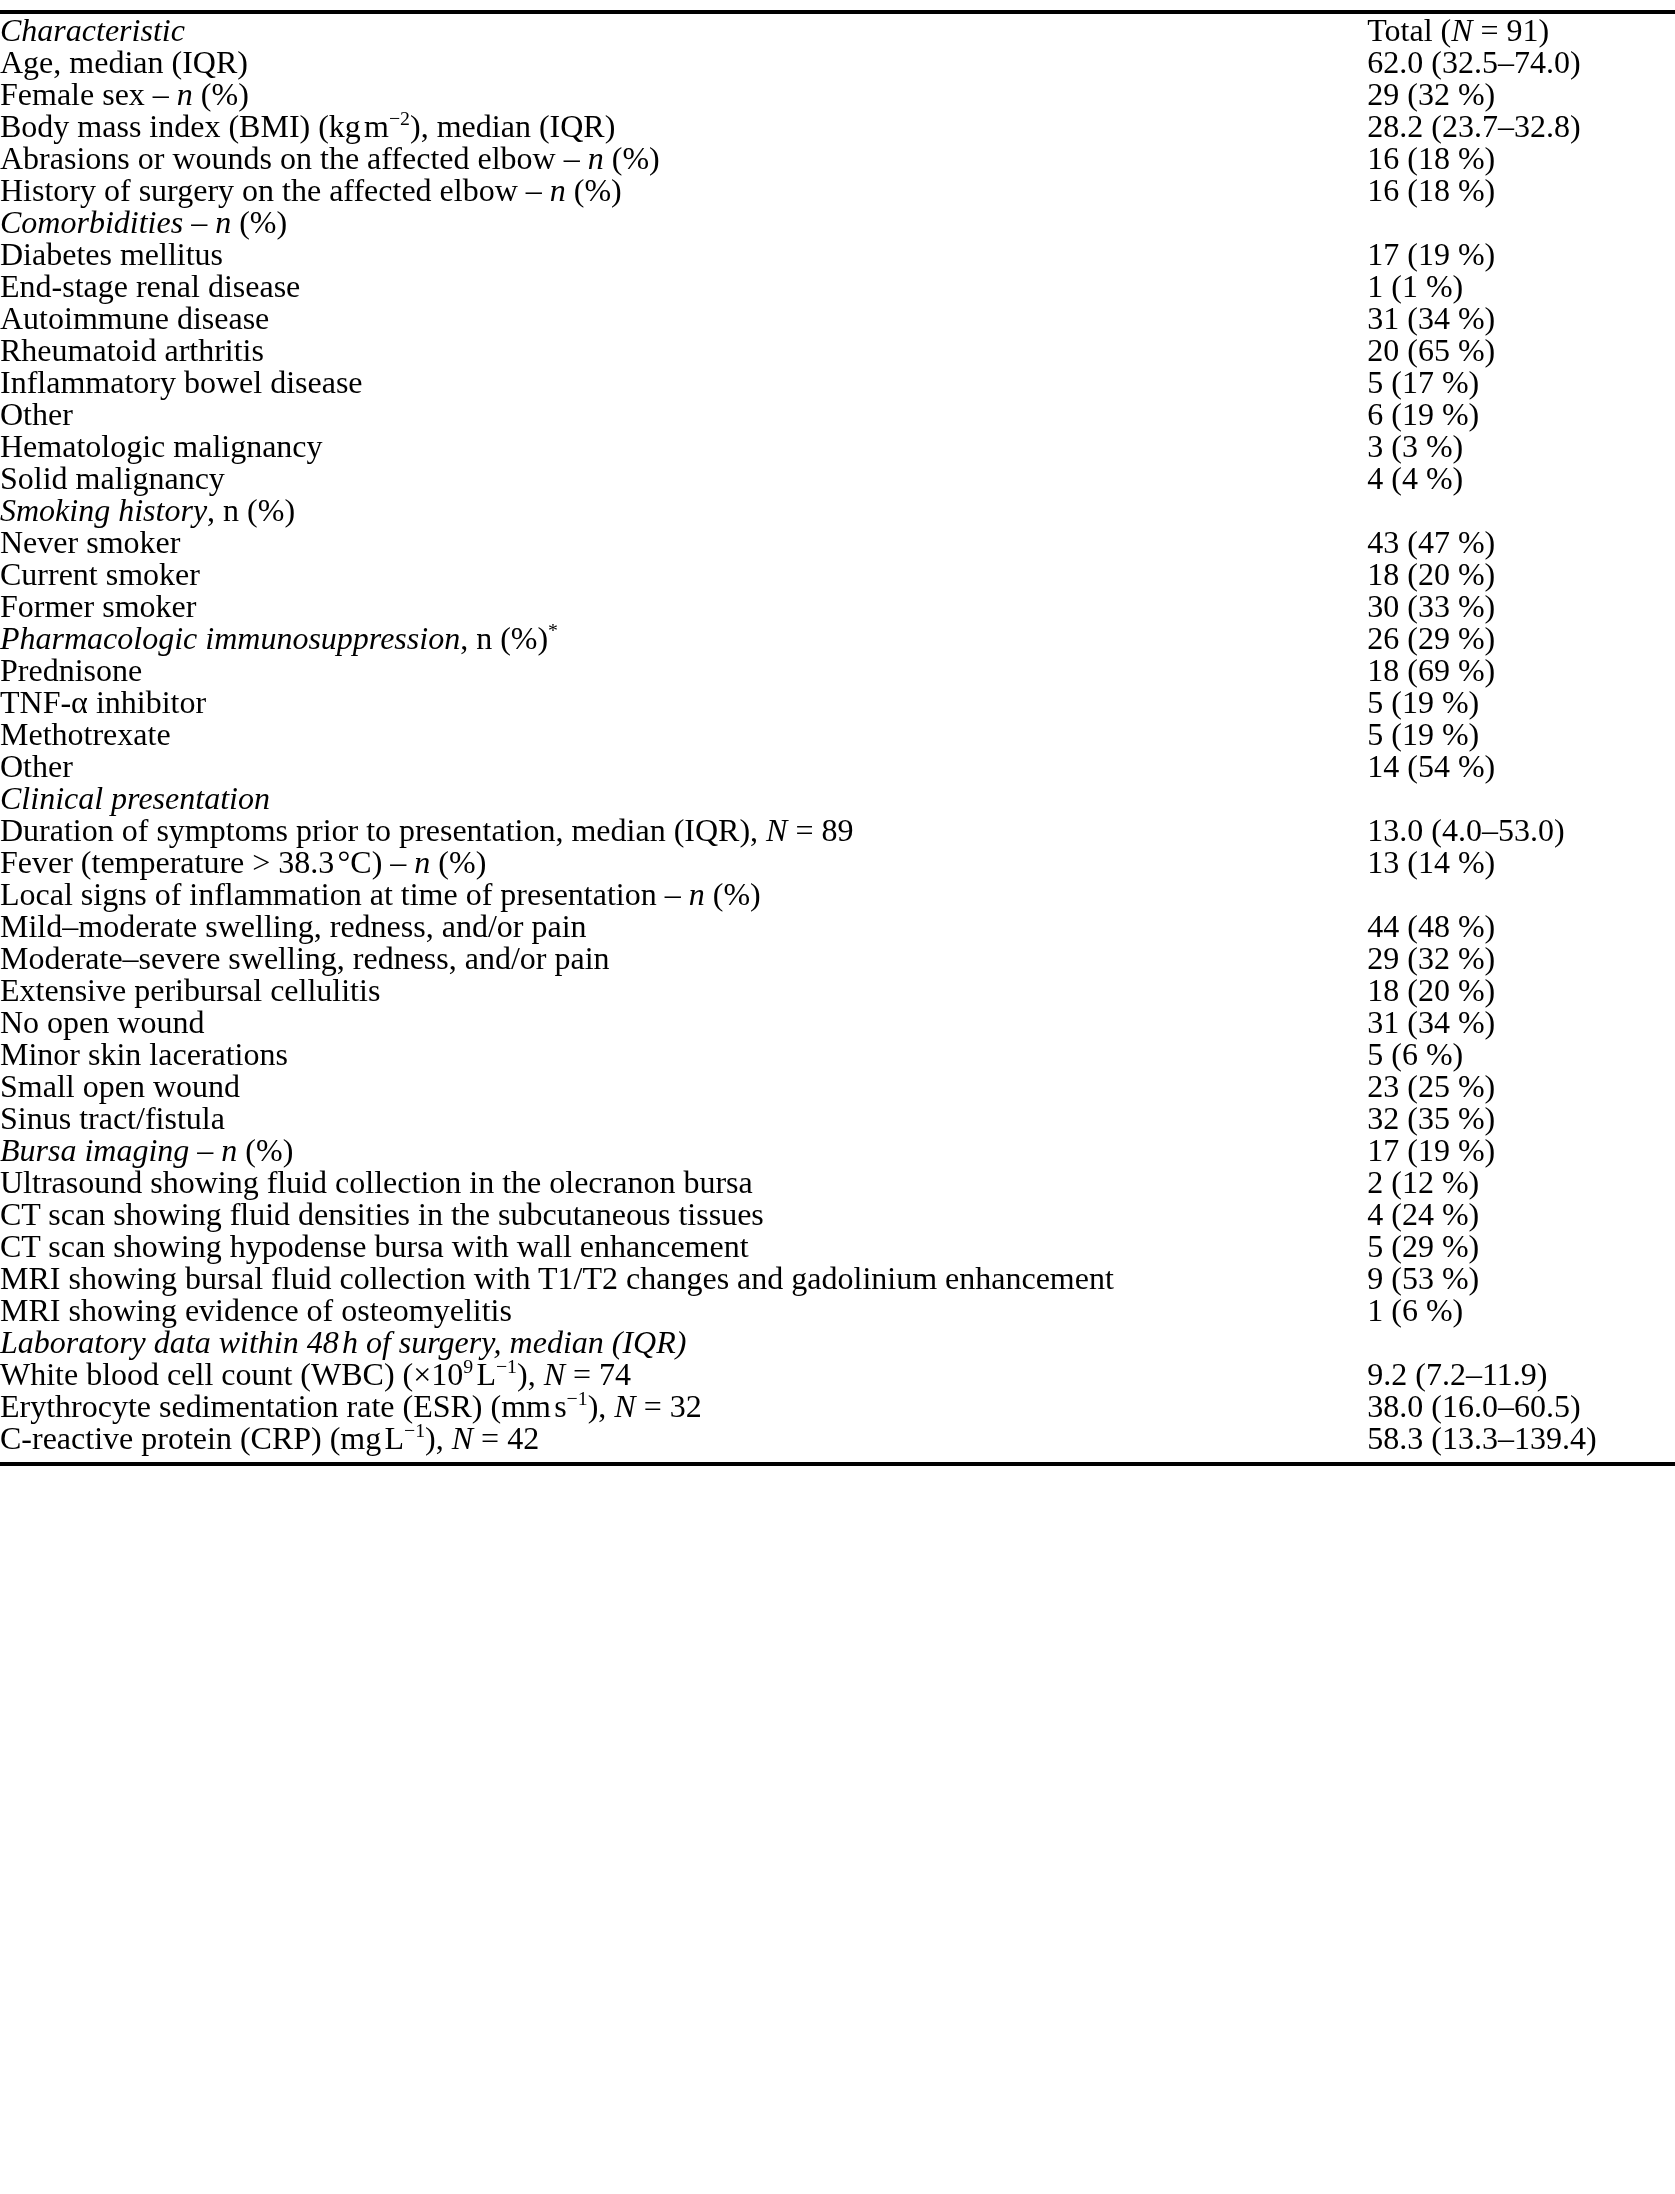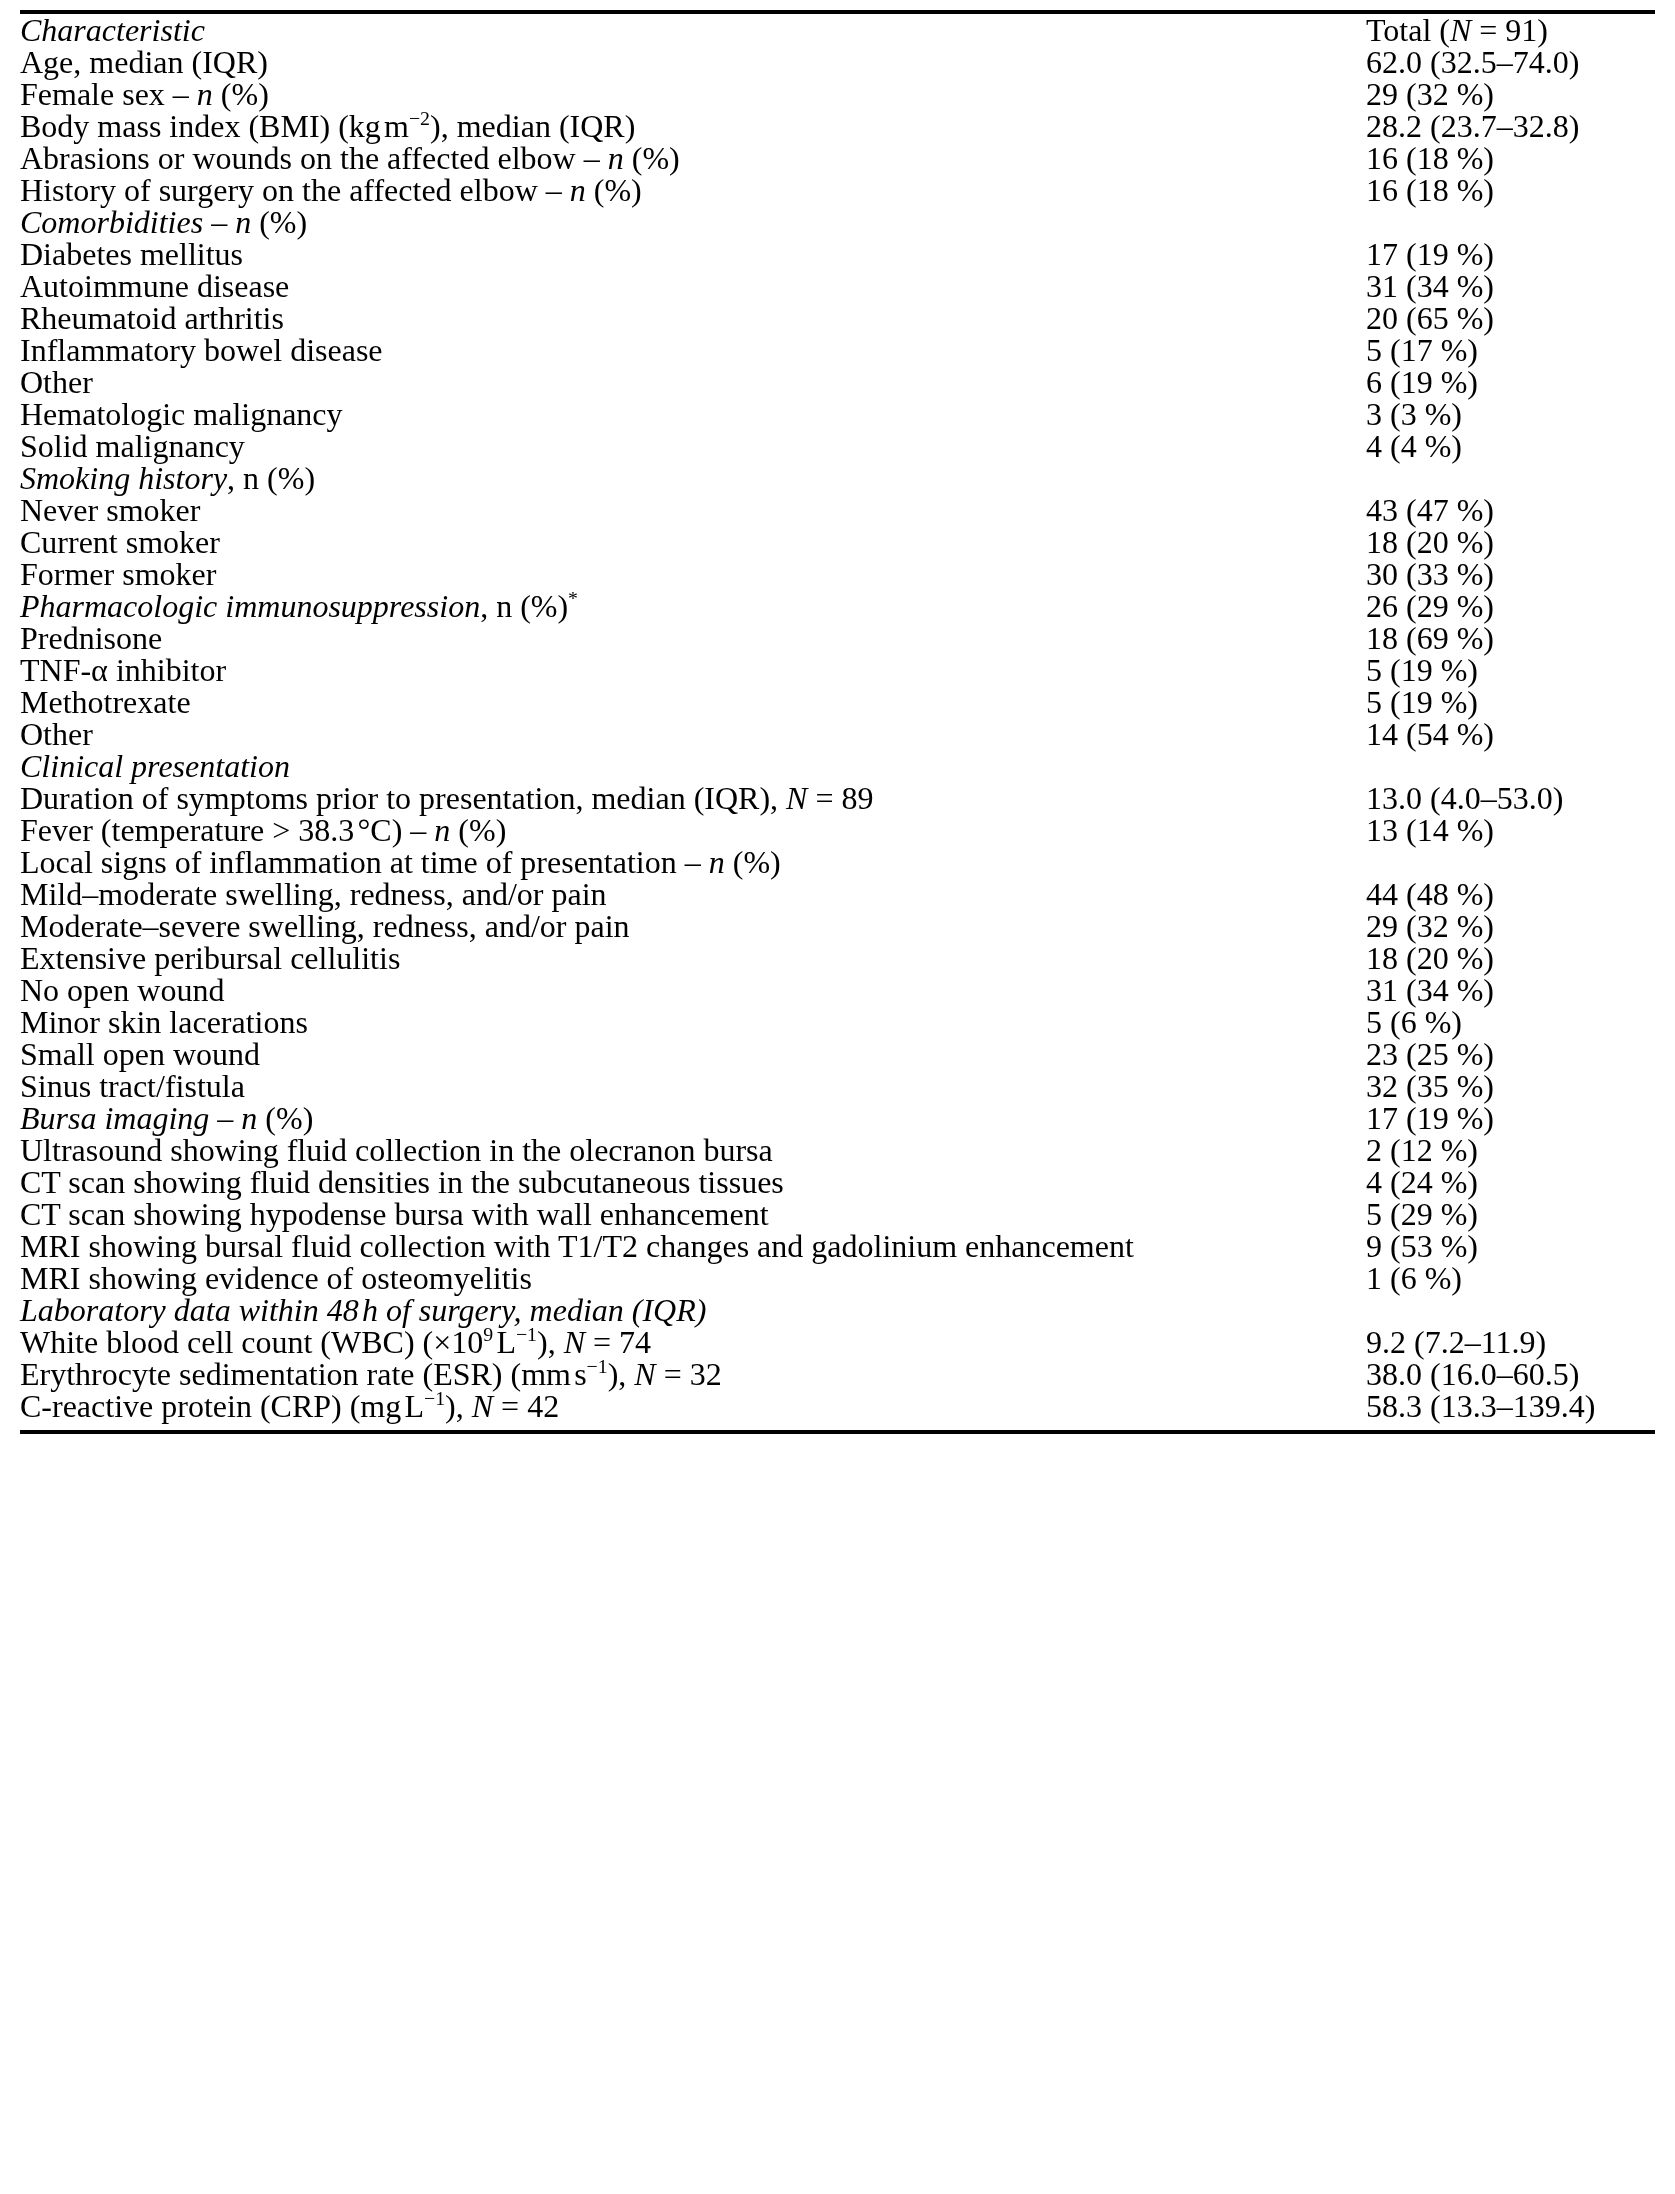--- a/index.html
+++ b/index.html
@@ -10,21 +10,21 @@
   body {
     width: 1675px;
     height: 2194px;
     font-family: "Liberation Serif", "DejaVu Serif", serif;
     color: #000000;
     overflow: hidden;
   }
   #table-wrap {
     box-sizing: border-box;
     width: 1675px;
-    padding: 0 20px;
+    padding: 0 0;
   }
   .rule-top {
     height: 0;
     border-top: 3.2px solid #000;
     border-bottom: 1.6px solid #000;
     margin-top: 9.7px;
     margin-bottom: 0;
   }
   .rule-bottom {
     height: 0;
@@ -113,20 +113,24 @@
       <tr>
         <td class="c-label lv0"><span class="it">Comorbidities</span> – <span class="mathit">n</span> (%)</td>
         <td class="c-value"></td>
       </tr>
 
       <tr>
         <td class="c-label lv1">Diabetes mellitus</td>
         <td class="c-value">17 (19 %)</td>
       </tr>
 
+      <tr>
+        <td class="c-label lv1">End-stage renal disease</td>
+        <td class="c-value">1 (1 %)</td>
+      </tr>
 
       <tr>
         <td class="c-label lv1">Autoimmune disease</td>
         <td class="c-value">31 (34 %)</td>
       </tr>
 
       <tr>
         <td class="c-label lv2">Rheumatoid arthritis</td>
         <td class="c-value">20 (65 %)</td>
       </tr>

